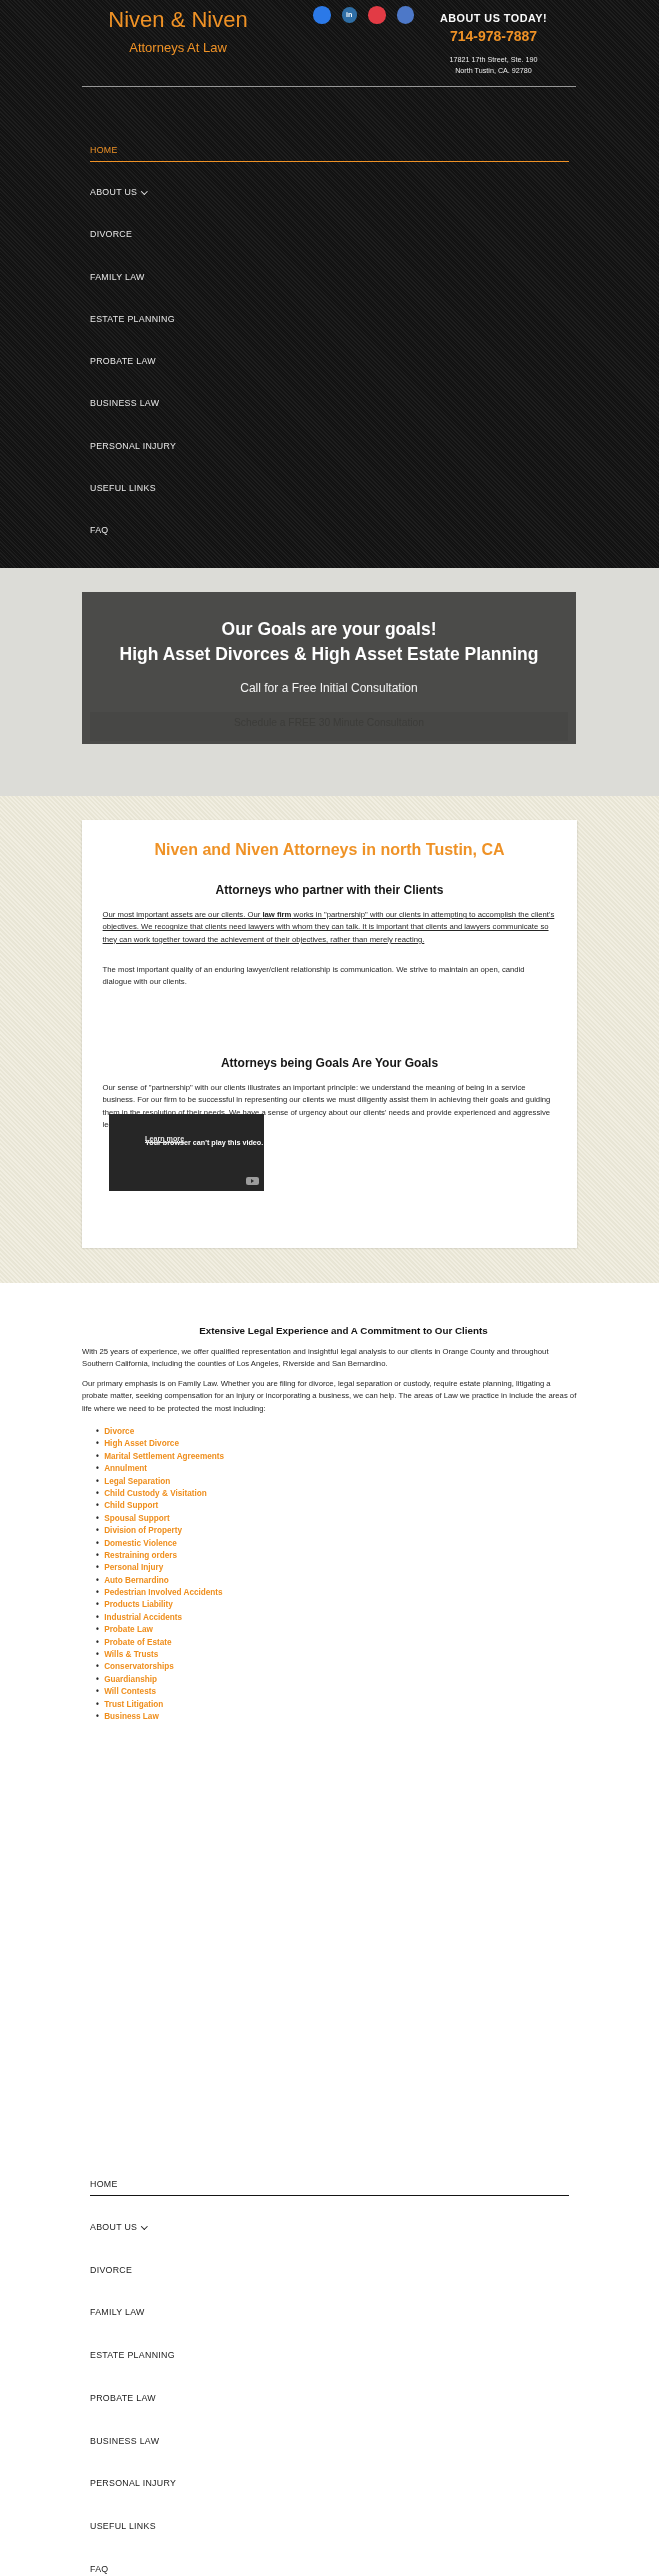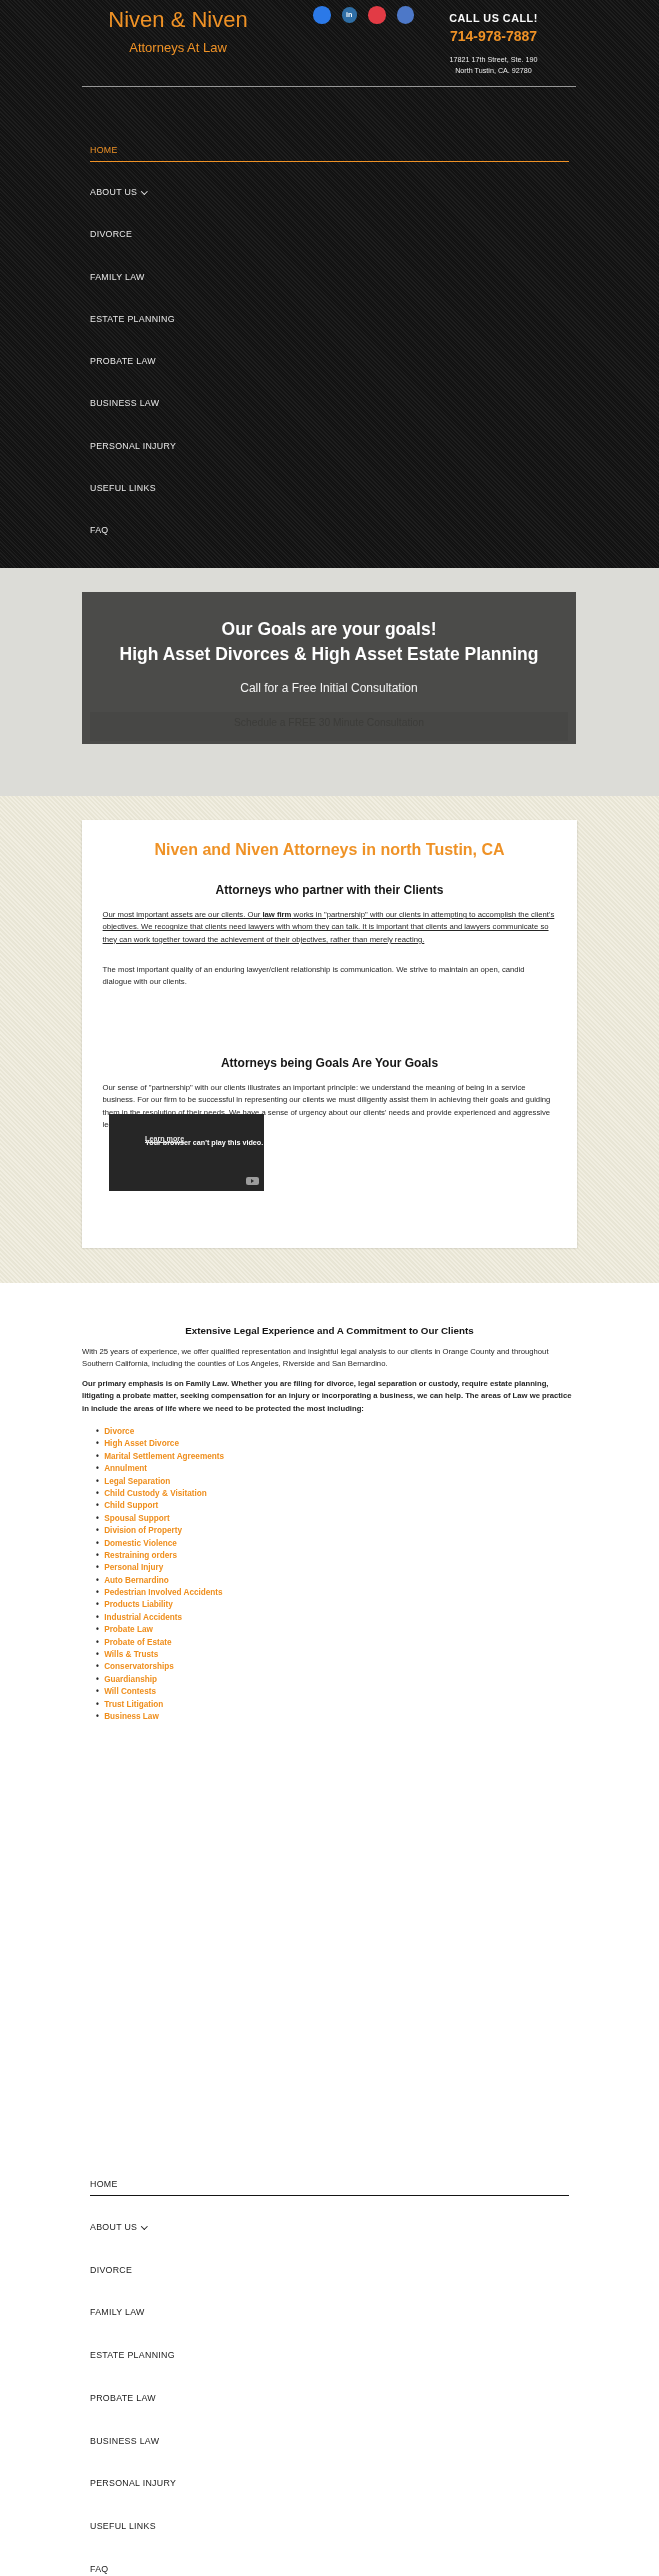--- a/index.html
+++ b/index.html
@@ -72,25 +72,25 @@
   .video-box{position:absolute;left:27px;top:294px;width:155px;height:77px;background:#262626;}
   .video-msg{position:absolute;left:36px;top:24px;color:#ffffff;font-size:7.2px;font-weight:bold;}
   .video-link{position:absolute;left:36px;top:20px;color:#e8e8e8;font-size:7.2px;font-weight:bold;
     text-decoration:underline;cursor:pointer;}
   .play-btn{position:absolute;right:5.2px;bottom:6.2px;width:12.4px;height:8.2px;border-radius:2.1px;
     background:#9c9c9c;display:flex;align-items:center;justify-content:center;cursor:pointer;}
   .play-tri{width:0;height:0;border-top:2.1px solid transparent;border-bottom:2.1px solid transparent;
     border-left:3.1px solid #2d2d2d;}
 
   
-  .practice-h3{position:absolute;top:1325px;left:82px;width:495px;text-align:center;
+  .practice-h3{position:absolute;top:1325px;left:96px;width:495px;text-align:center;
     color:#141414;font-size:9.8px;font-weight:bold;}
   .practice-p{position:absolute;left:82px;width:495px;color:#262626;font-size:7.7px;line-height:12.4px;}
   .pp1{top:1346px;}
-  .pp2{top:1378px;font-weight:bold;}
+  .pp2{top:1378px;}
   #areas{position:absolute;left:96px;top:1427px;margin:0;padding:0;list-style:none;}
   #areas li{position:relative;height:12.4px;padding-left:8.2px;font-size:8.2px;font-weight:bold;}
   #areas li::before{content:"\2022";position:absolute;left:0;top:0;color:#2a2a2a;}
   #areas li a{color:#ef8e1c;text-decoration:none;cursor:pointer;}
 </style>
 </head>
 <body>
 
 <div id="page">
 
@@ -99,21 +99,21 @@
       <div class="logo-title">Niven &amp; Niven</div>
       <div class="logo-sub">Attorneys At Law</div>
     </div>
     <div class="social-row" id="social-top">
         <span class="circ" style="width: 17.5px; height: 17.5px; background: rgb(43, 121, 232);"></span>
         <span class="circ" style="width: 15.5px; height: 15.5px; background: rgb(47, 110, 165);">in</span>
         <span class="circ" style="width: 17.5px; height: 17.5px; background: rgb(226, 59, 69);"></span>
         <span class="circ" style="width: 17.5px; height: 17.5px; background: rgb(77, 120, 200);"></span>
       </div>
     <div class="callbox">
-      <div class="call-label">CALL US CALL!</div>
+      <div class="call-label">ABOUT US TODAY!</div>
       <div class="call-phone">714-978-7887</div>
       <div class="addr addr1">17821 17th Street, Ste. 190</div>
       <div class="addr">North Tustin, CA. 92780</div>
     </div>
     <div class="nav-divider"></div>
     <nav class="vnav" id="top-nav">
         <a class="nav-item active" style="top: 0px;"><span>HOME</span><span class="nav-underline"></span></a>
         <a class="nav-item" style="top: 42px;"><span>ABOUT US</span><span class="chev"></span></a>
         <a class="nav-item" style="top: 84px;"><span>DIVORCE</span></a>
         <a class="nav-item" style="top: 127px;"><span>FAMILY LAW</span></a>

